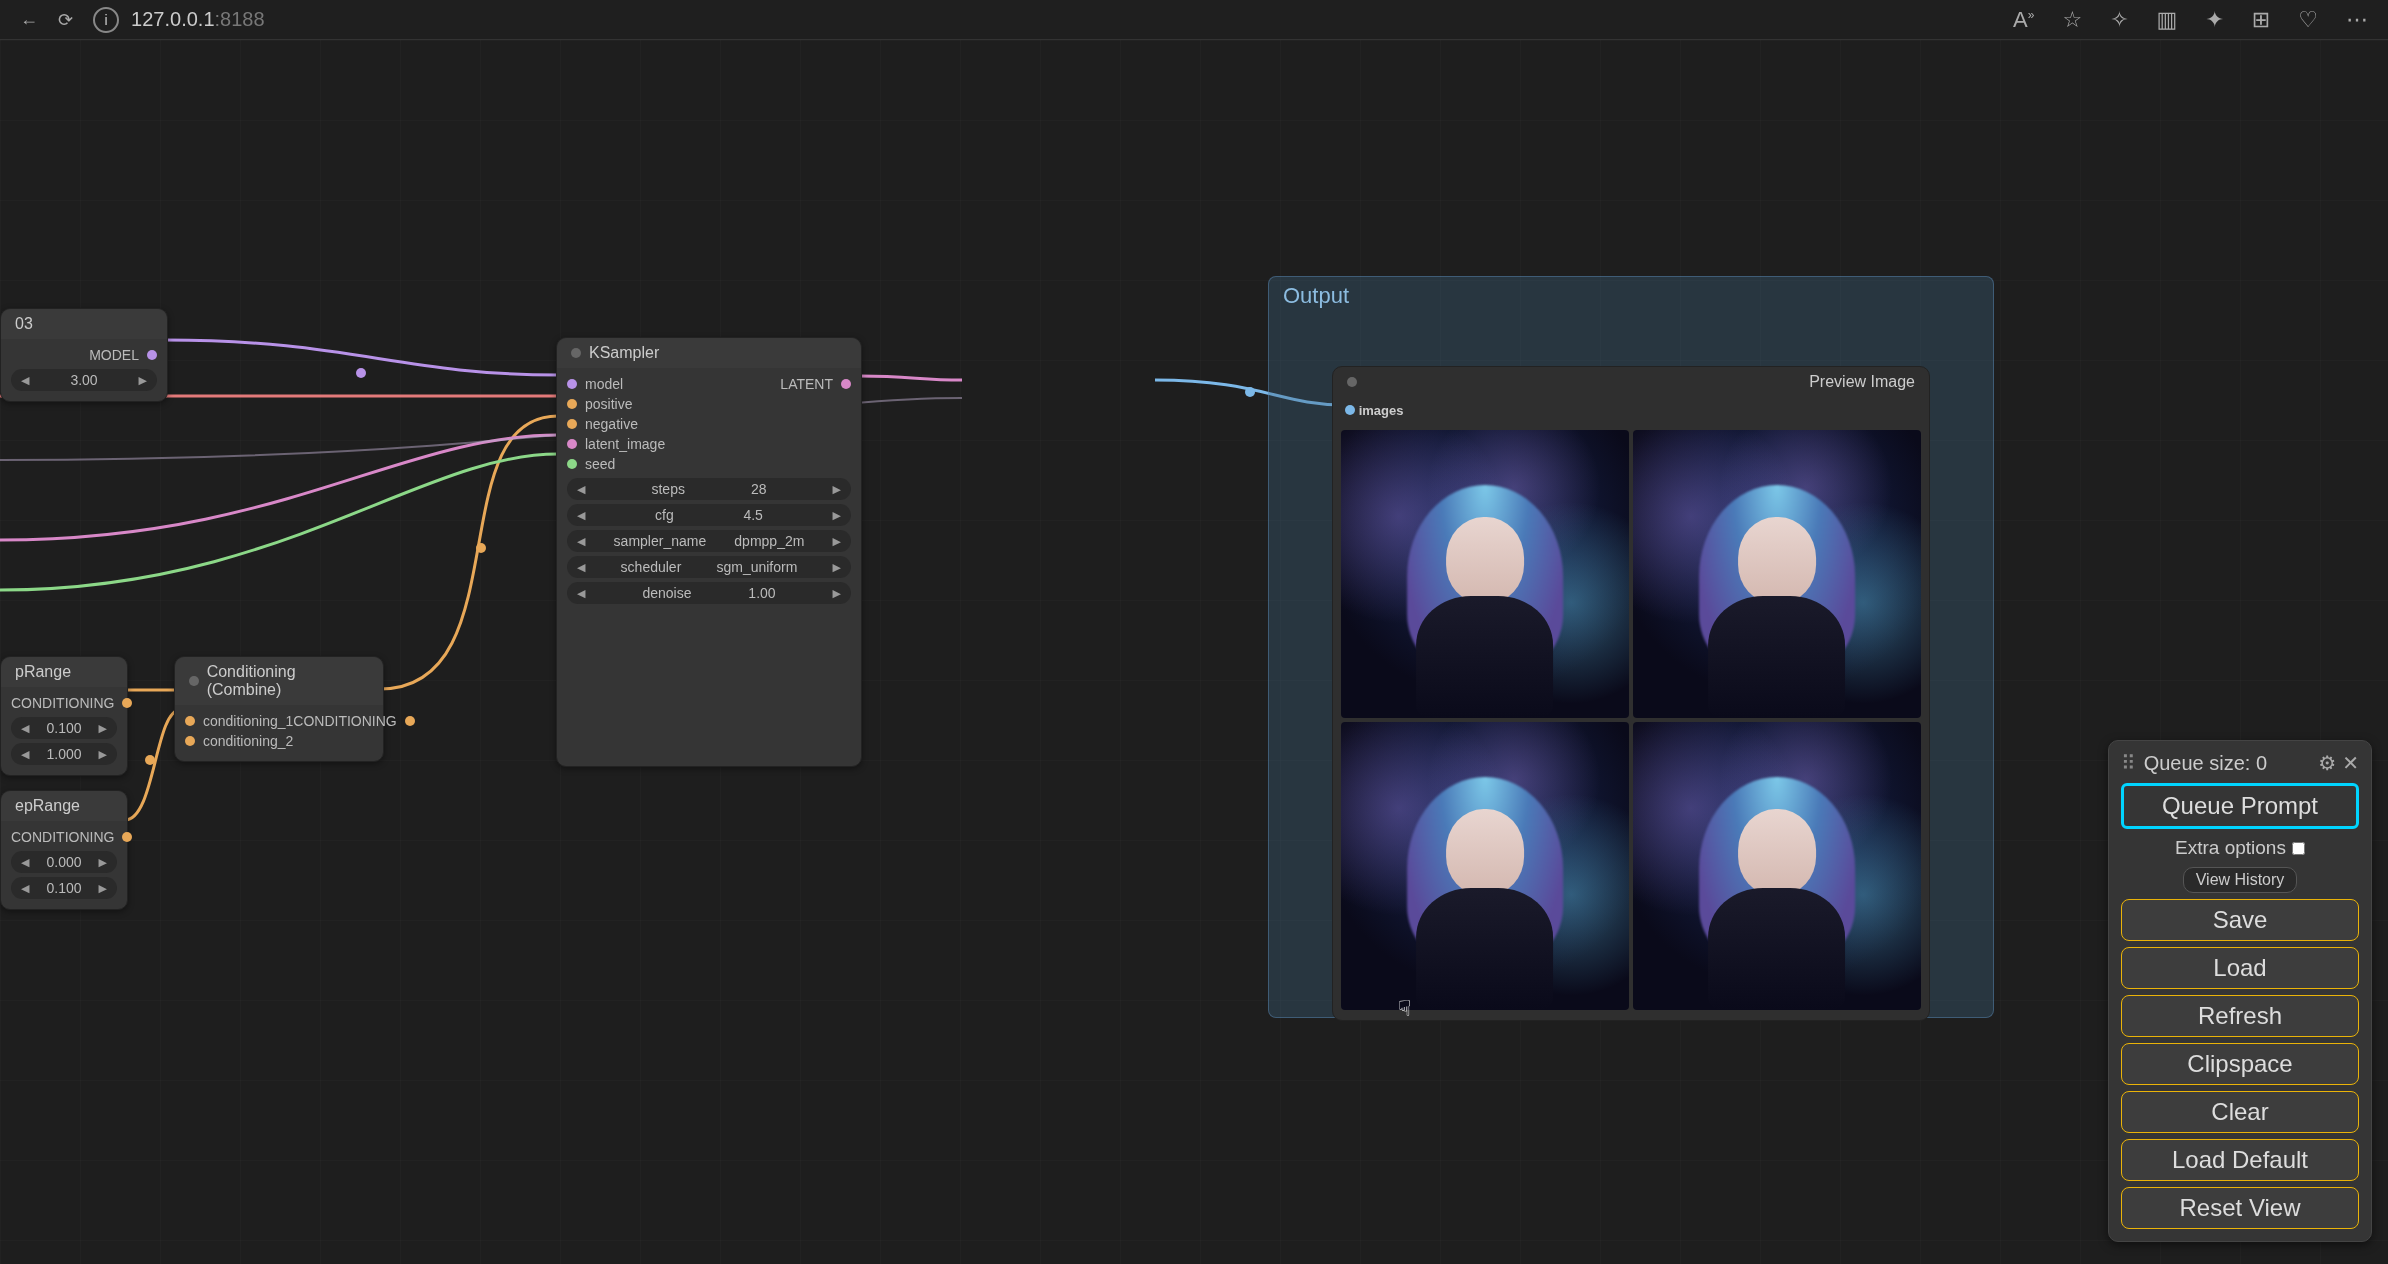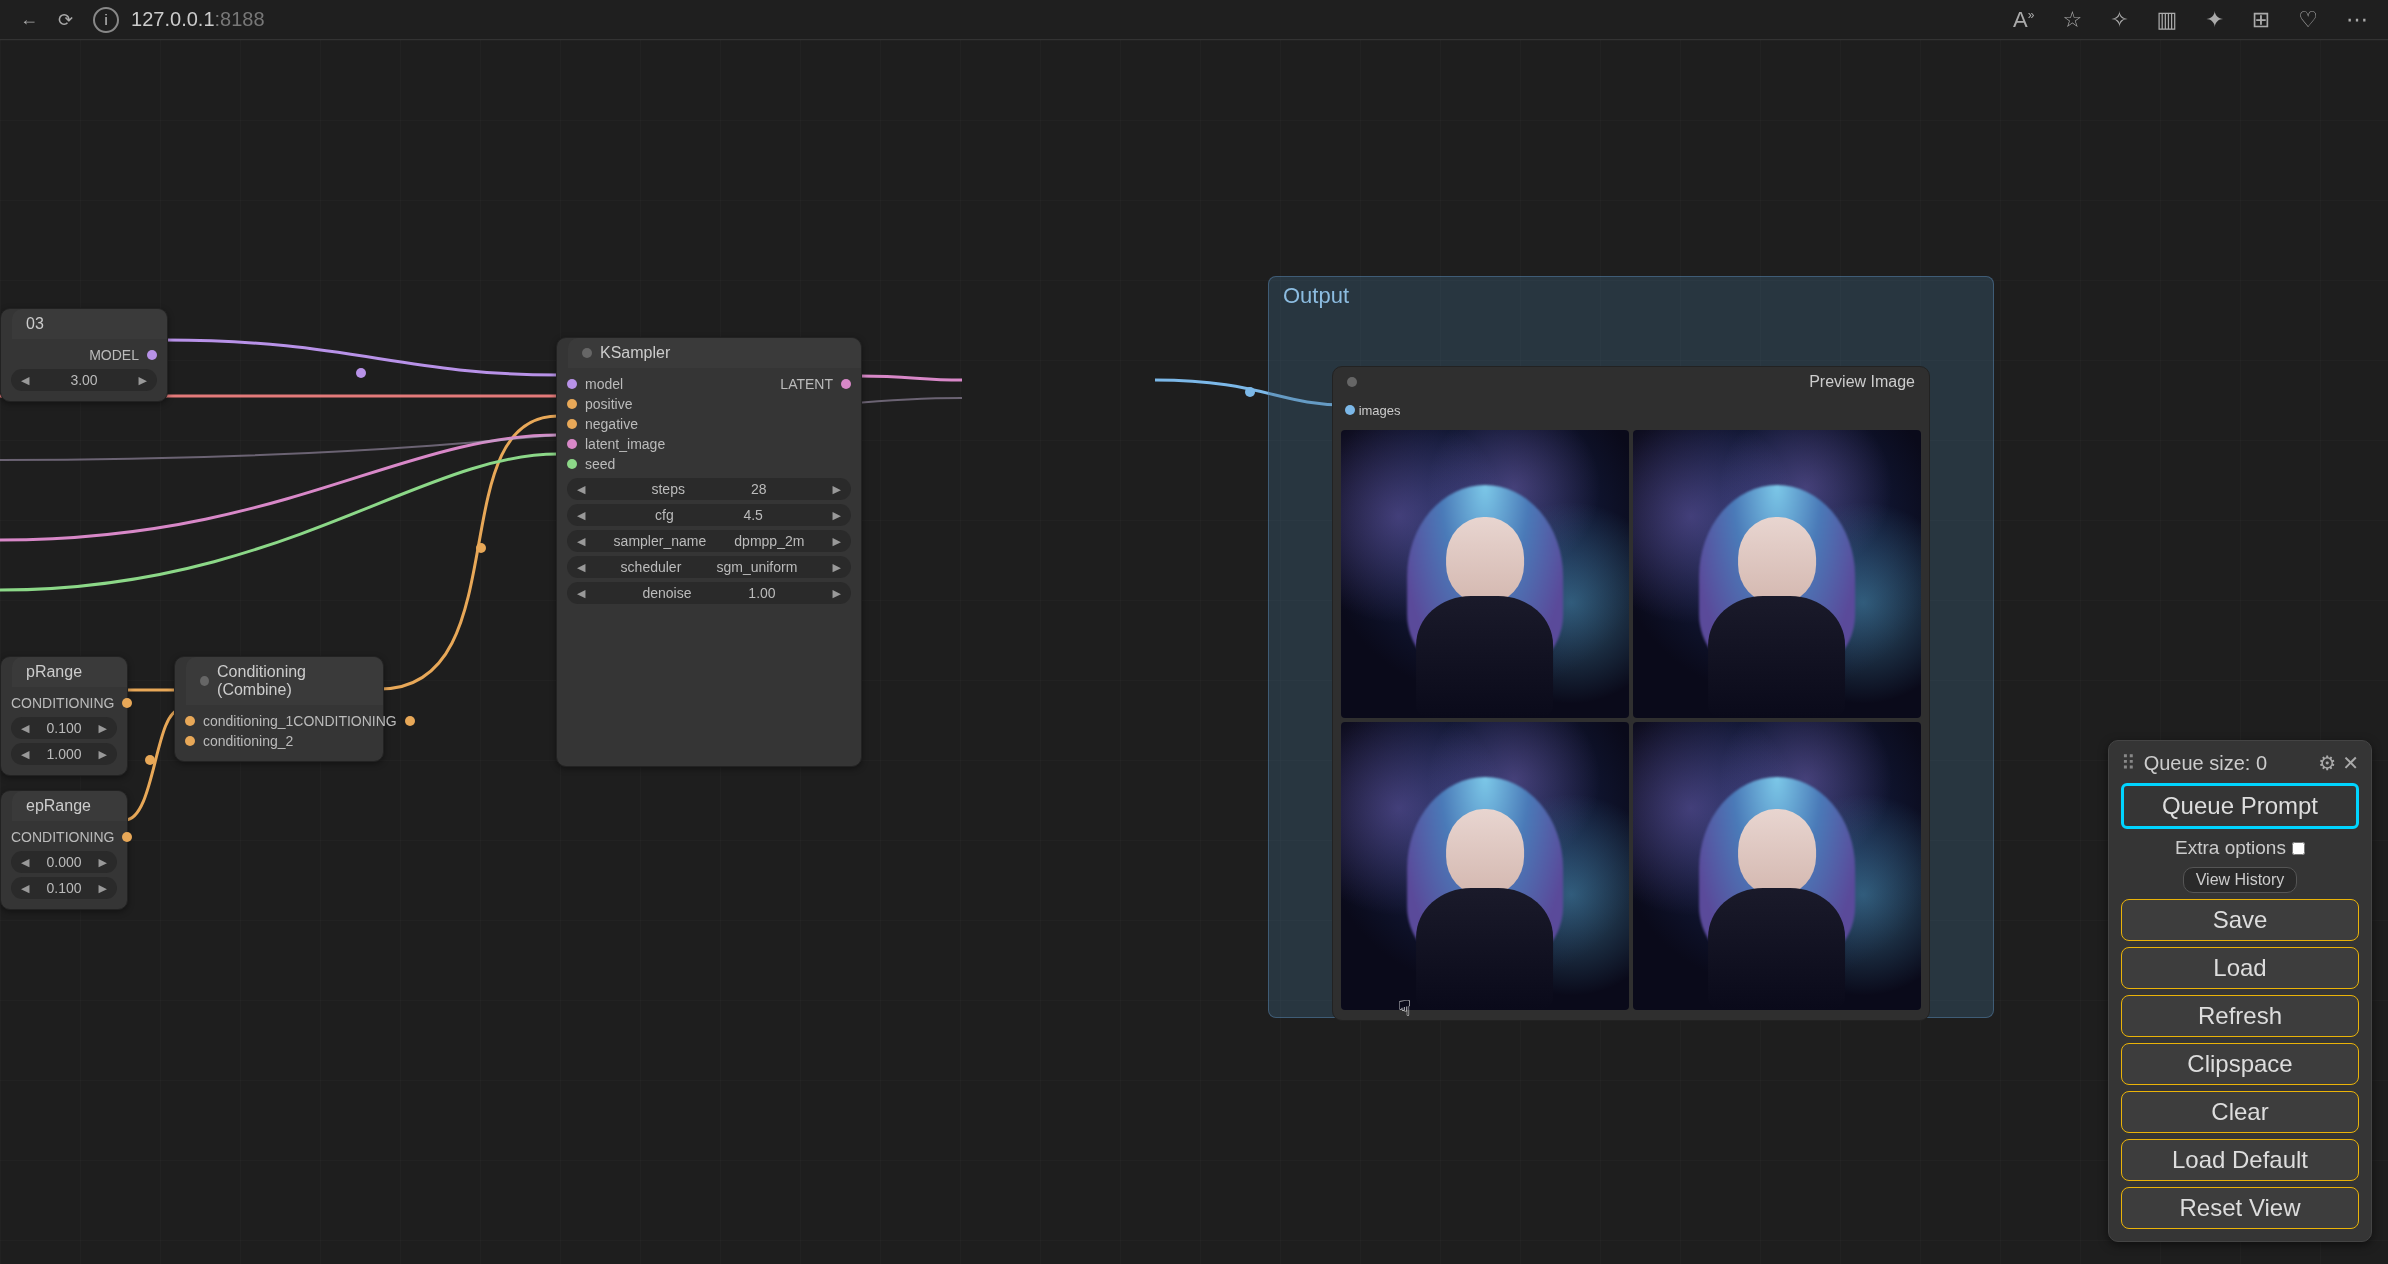--- a/index.html
+++ b/index.html
@@ -66,21 +66,21 @@
     font-size: 15px;
     color: #bbb;
     box-shadow: 0 2px 6px rgba(0,0,0,.4);
   }
   .node-title {
     padding: 6px 14px;
     font-size: 16px;
     background: #3a3a3a;
     border-radius: 10px 10px 0 0;
     color: #ccc;
-    display: flex; align-items: center; gap: 8px; margin-left: 11px;
+    display: flex; align-items: center; gap: 8px;
   }
   .title-dot { width: 10px; height: 10px; border-radius: 50%; background: #666; }
   .node-body { padding: 6px 10px 10px; }
   .port-row { display: flex; justify-content: space-between; align-items: center; font-size: 14px; padding: 2px 0; }
   .port-row .label { display: flex; align-items: center; gap: 8px; }
   .port-dot {
     width: 10px; height: 10px; border-radius: 50%; display: inline-block;
   }
   .widget {
     background: #2a2a2a; border-radius: 12px; padding: 3px 10px;
@@ -413,21 +413,21 @@
 
   <div class="group-box" style="left:1268px; top:236px; width:726px; height:742px;">
     <div class="group-title">Output</div>
   </div>
 
   <div class="preview-node" style="left:1332px; top:326px; width:598px;">
     <div class="preview-title">
         <span class="title-dot"></span>
         <span>Preview Image</span>
       </div>
-    <div style="padding:2px 12px;"><span class="label" style="font-size:13px;"><span class="port-dot" style="background:#7cb8e8"></span> <span>images</span></span></div>
+    <div style="padding:2px 12px;"><span class="label" style="font-size:13px;font-weight:bold;"><span class="port-dot" style="background:#7cb8e8"></span> <span>images</span></span></div>
     <div class="preview-grid">
       <div class="preview-cell">
           <div class="swirls"></div>
           <div class="character">
             <div class="hair"></div>
             <div class="face"></div>
             <div class="body"></div>
           </div>
         </div>
       <div class="preview-cell">

